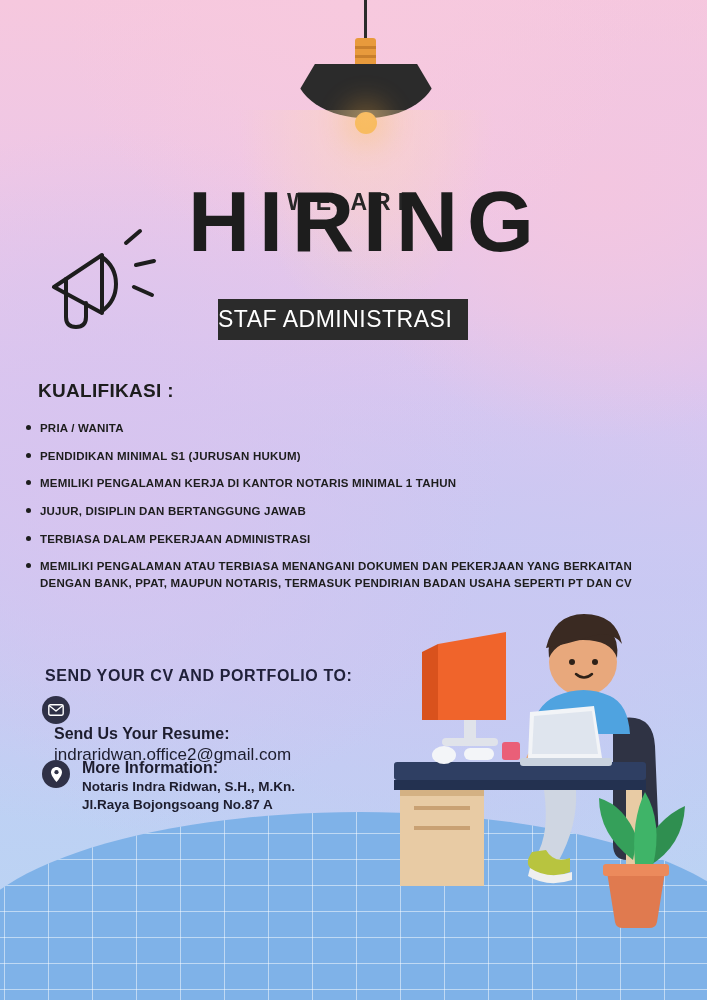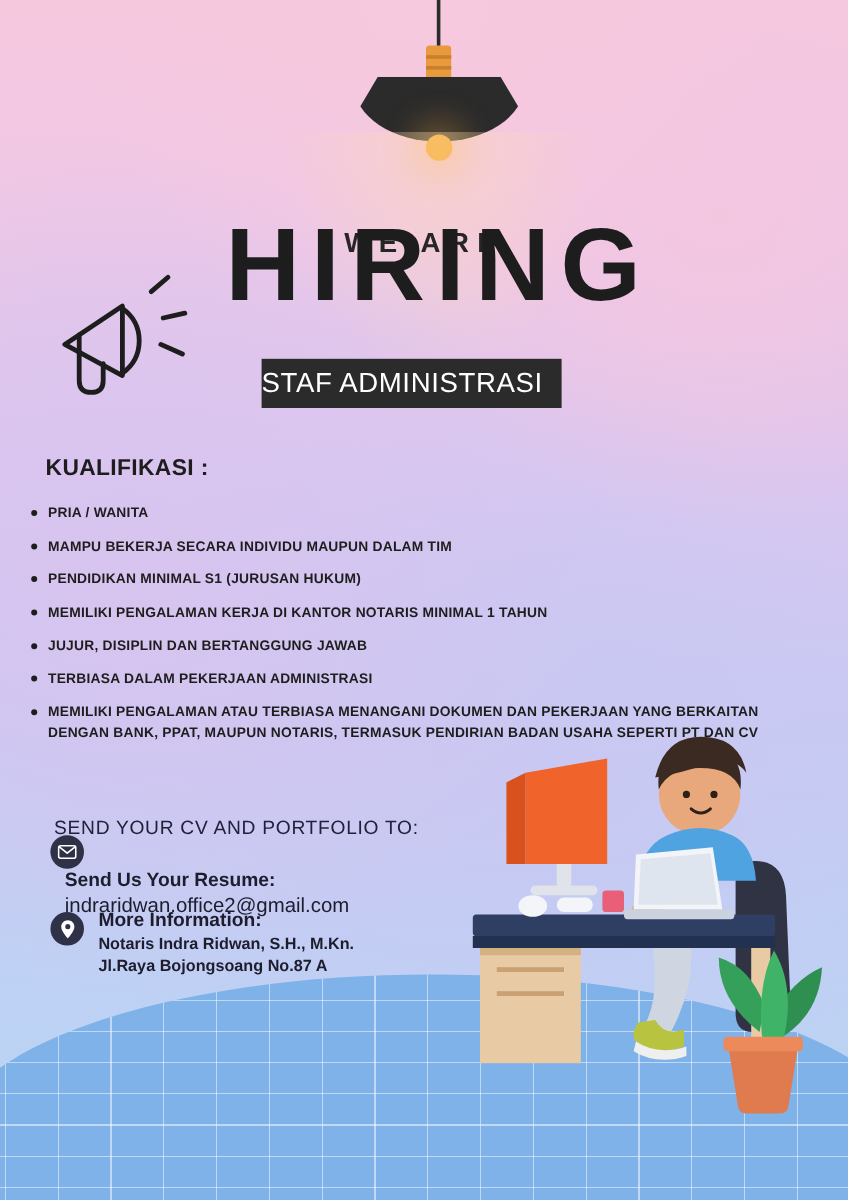--- a/index.html
+++ b/index.html
@@ -95,22 +95,22 @@
   }
   .qual-list li::before {
     content: "";
     position: absolute; left: 2px; top: 5px;
     width: 5px; height: 5px; border-radius: 50%;
     background: #1d1d1d;
   }
 
   
   .send-cv {
-    position: absolute; top: 682px; left: 45px;
-    font-size: 16px; font-weight: 400; color: #20213a; letter-spacing: 0.6px;
+    position: absolute; top: 667px; left: 45px;
+    font-size: 16px; font-weight: 700; color: #20213a; letter-spacing: 0.6px;
   }
   .contact-row { position: absolute; display: flex; align-items: flex-start; }
   .contact-resume { top: 694px; left: 42px; flex-direction: column; }
   .contact-info { top: 758px; left: 42px; }
   .c-icon {
     width: 28px; height: 28px; border-radius: 50%;
     background: #2f3147;
     display: flex; align-items: center; justify-content: center;
     flex: 0 0 28px;
     margin-top: 2px;
@@ -168,21 +168,20 @@
 
   <div class="we-are">WE ARE</div>
   <div class="hiring">HIRING</div>
   <div class="role-box">
     <span>STAF ADMINISTRASI</span>
   </div>
 
   <div class="qual-title">KUALIFIKASI :</div>
   <ul class="qual-list">
     <li>PRIA / WANITA</li>
-    <li>MAMPU BEKERJA SECARA INDIVIDU MAUPUN DALAM TIM</li>
     <li>PENDIDIKAN MINIMAL S1 (JURUSAN HUKUM)</li>
     <li>MEMILIKI PENGALAMAN KERJA DI KANTOR NOTARIS MINIMAL 1 TAHUN</li>
     <li>JUJUR, DISIPLIN DAN BERTANGGUNG JAWAB</li>
     <li>TERBIASA DALAM PEKERJAAN ADMINISTRASI</li>
     <li>MEMILIKI PENGALAMAN ATAU TERBIASA MENANGANI DOKUMEN DAN PEKERJAAN YANG BERKAITAN DENGAN BANK, PPAT, MAUPUN NOTARIS, TERMASUK PENDIRIAN BADAN USAHA SEPERTI PT DAN CV</li>
   </ul>
 
   <div class="floor">
     <div class="floor-grid"></div>
   </div>

